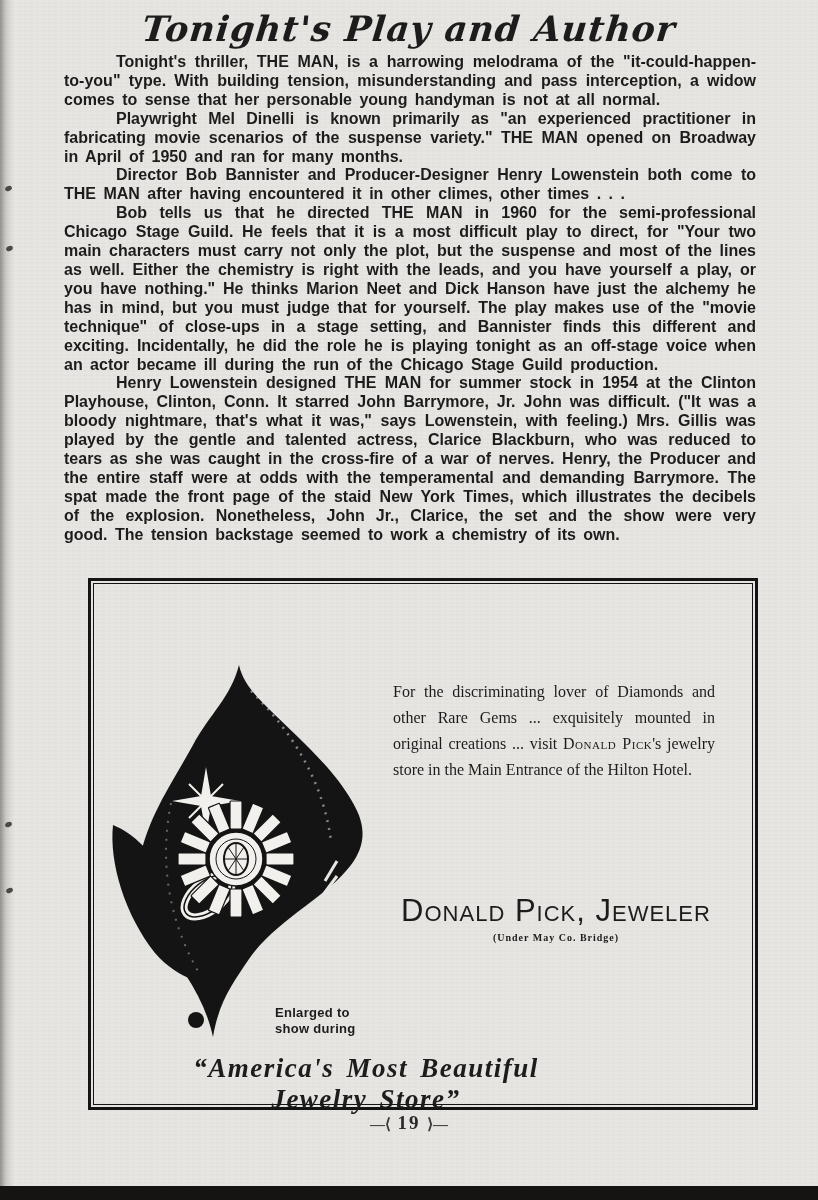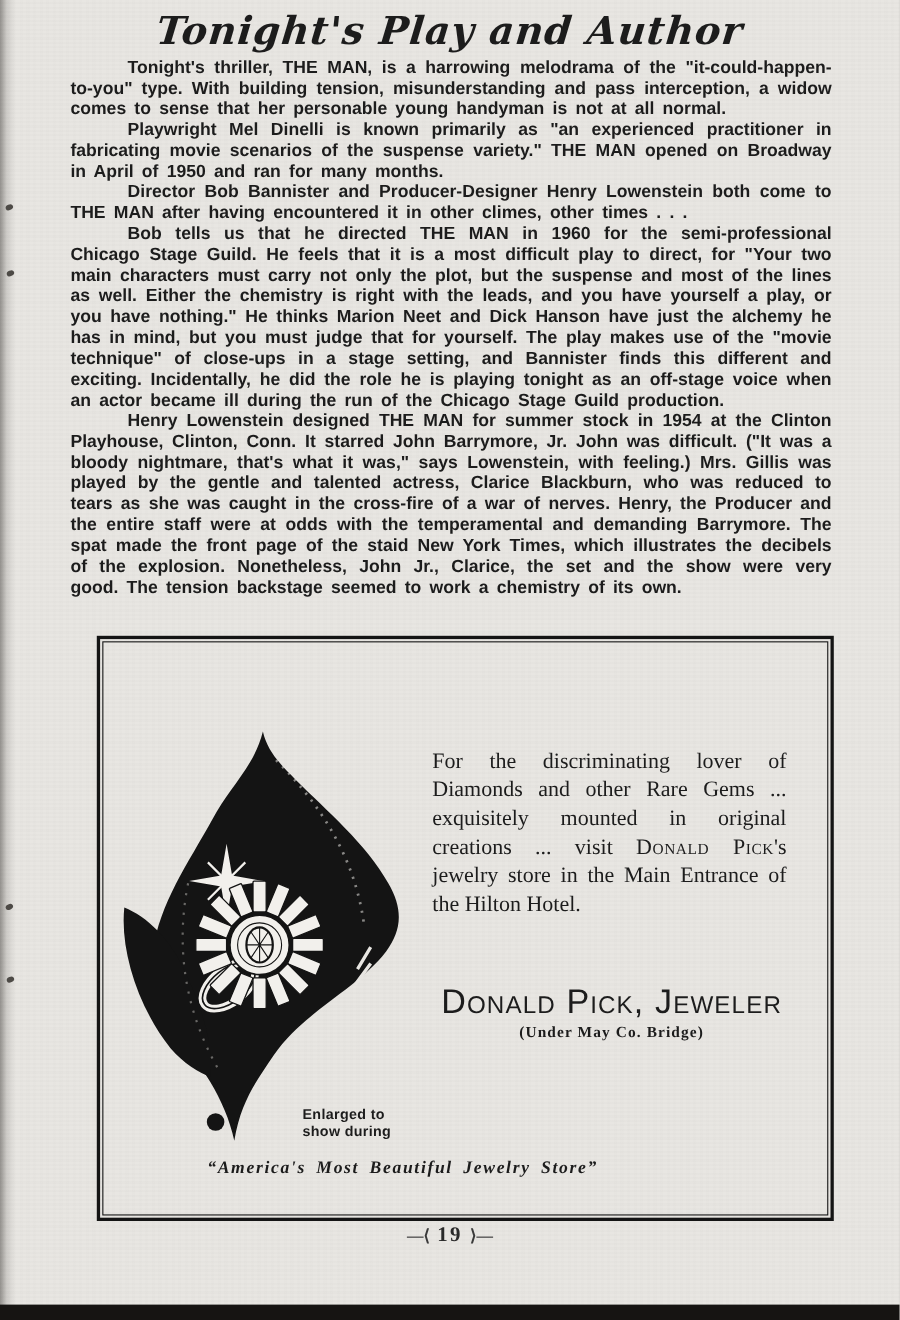--- a/index.html
+++ b/index.html
@@ -50,47 +50,47 @@
   .ad-headline {
     position:absolute; top:14px; left:0; width:100%;
     text-align:center;
     font-family:"Liberation Serif", serif; font-style:italic;
     font-size:42px; letter-spacing:4px; word-spacing:10px;
   }
   .flower { position:absolute; left:10px; top:72px; }
   .ad-copy {
     position:absolute; left:302px; top:98px; width:322px; margin:0;
     font-family:"Liberation Serif", serif;
-    font-size:20px; line-height:26px; text-align:justify;
+    font-size:16px; line-height:26px; text-align:justify;
   }
   .sc-name { font-variant:small-caps; letter-spacing:.5px; }
   .ad-store { position:absolute; left:292px; top:312px; width:346px; text-align:center; }
   .store-name {
     font-variant:small-caps; font-size:31px; letter-spacing:1px;
     white-space:nowrap; font-weight:normal;
   }
   .store-address {
     margin-top:9px;
     font-family:"Liberation Serif", serif; font-weight:bold;
     font-size:18px; letter-spacing:2px; white-space:nowrap;
   }
   .store-note {
     margin-top:3px;
     font-family:"Liberation Serif", serif; font-weight:bold;
-    font-size:14px; letter-spacing:1px;
+    font-size:10px; letter-spacing:1px;
   }
   .ad-caption {
     position:absolute; left:184px; top:424px;
     font-size:13px; font-weight:bold; line-height:16px; letter-spacing:.3px;
   }
   .ad-slogan {
     position:absolute; left:55px; top:472px; width:440px;
     text-align:center;
     font-family:"Liberation Serif", serif; font-weight:bold; font-style:italic;
-    font-size:16px; letter-spacing:1.5px; word-spacing:4px;
+    font-size:27px; letter-spacing:1.5px; word-spacing:4px;
   }
   
   .footer {
     position:absolute; top:1112px; left:0; width:100%;
     text-align:center;
     font-family:"Liberation Serif", serif; font-weight:bold;
     font-size:19px; letter-spacing:2px; color:#2a2a2a;
   }
   .footer .orn { font-size:15px; letter-spacing:0; color:#3a3a3a; }
 </style>

